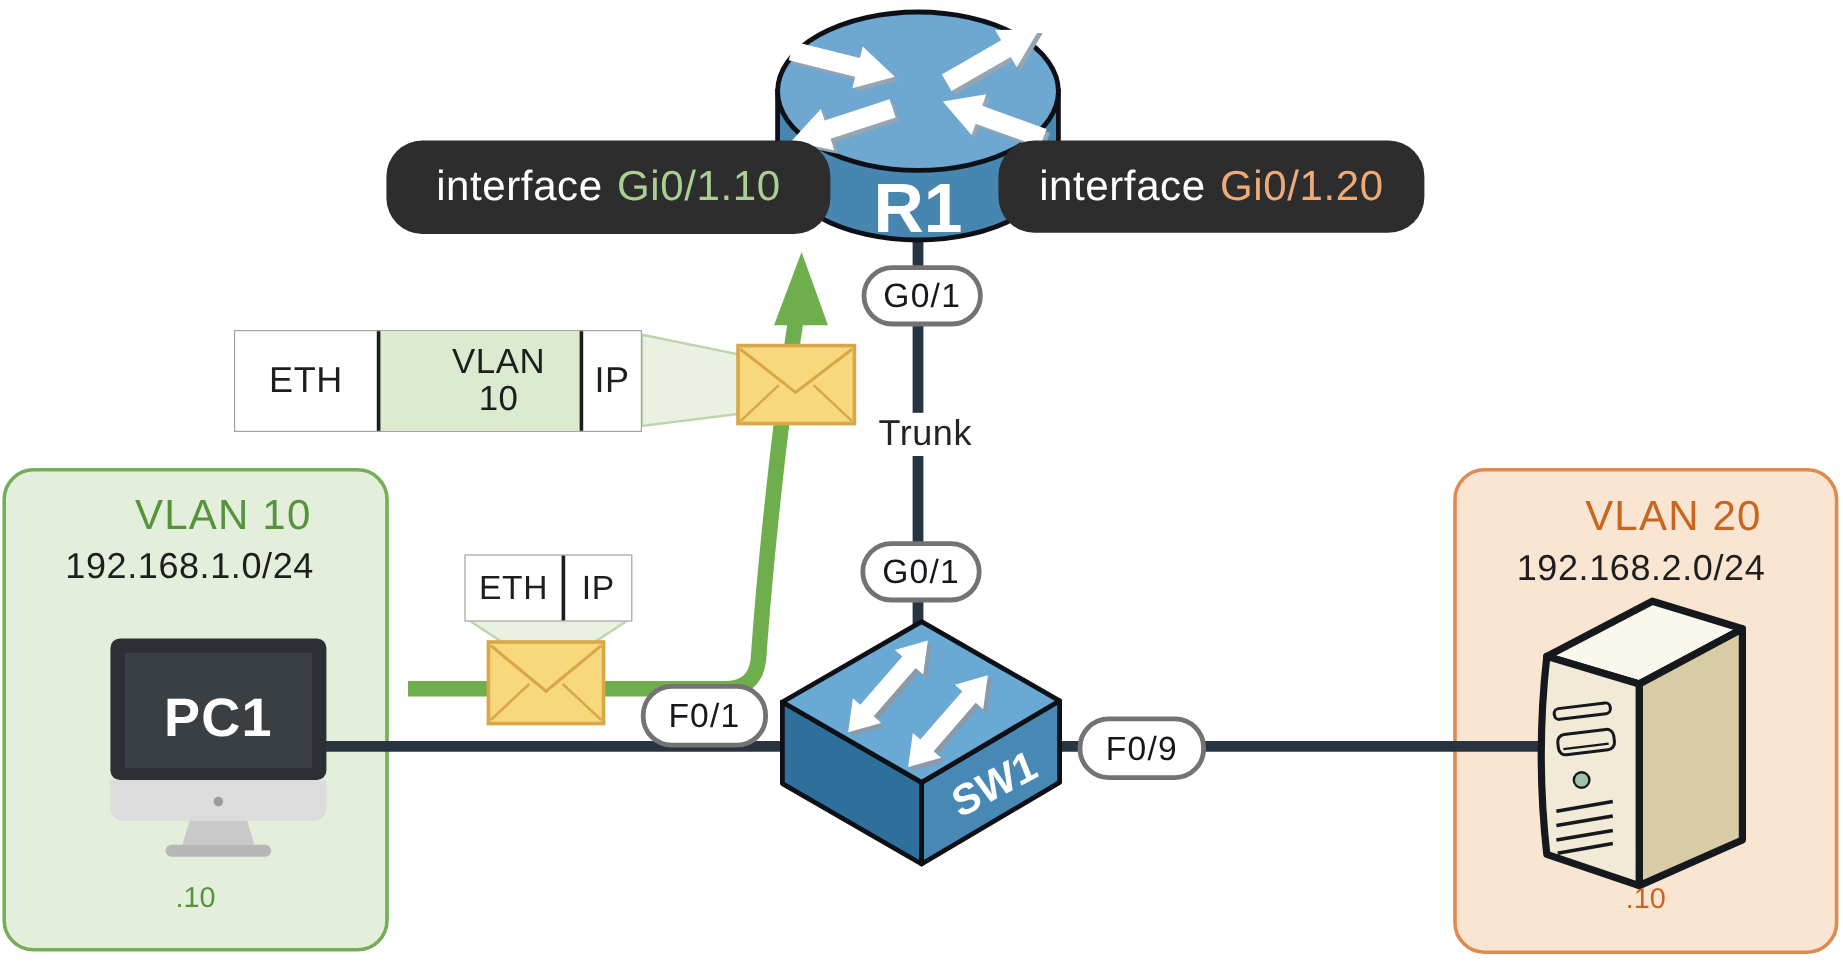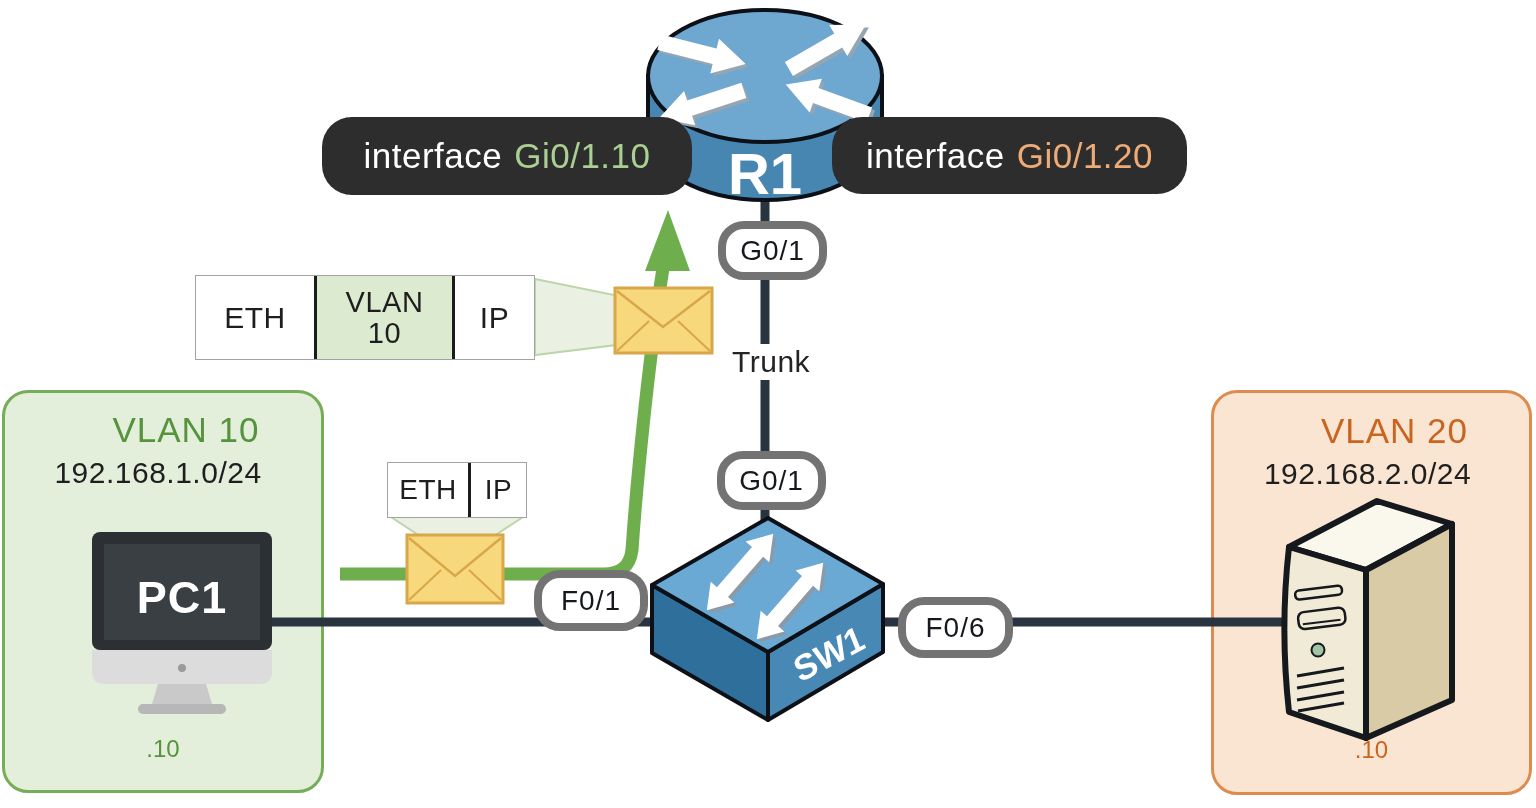--- a/index.html
+++ b/index.html
@@ -28,21 +28,21 @@
   .pill-dark{
     background:var(--pill-dark);border-radius:30px;color:#fff;
     display:flex;align-items:center;justify-content:center;
     font-size:35px;letter-spacing:.5px;white-space:nowrap;
   }
   .pill-dark .code{margin-left:12px;}
   .code-green{color:var(--green-code);}
   .code-orange{color:var(--orange-code);}
   
   .port-pill{
-    background:#fff;border:8px solid #737373;border-radius:26px;
+    background:#fff;border:4px solid #737373;border-radius:26px;
     display:flex;align-items:center;justify-content:center;
     font-size:28px;color:#15181c;letter-spacing:1px;white-space:nowrap;
   }
   
   .trunk-label{
     background:#fff;font-size:30px;color:#242424;padding:0 10px;
     display:flex;align-items:center;justify-content:center;letter-spacing:.5px;
   }
   
   .frame{display:flex;border:1px solid #a3a3a3;background:#fff;box-sizing:border-box;}
@@ -155,27 +155,27 @@
     <span class="code code-orange">Gi0/1.20</span>
   </div>
 
   <div class="abs lbl dev-name" style="left:715px;top:140px;width:100px;font-size:58px;">R1</div>
   <div class="abs lbl dev-name" style="left:770px;top:634px;width:118px;font-size:35px;transform:rotate(-28deg) skewX(-6deg);">SW1</div>
   <div class="abs lbl dev-name" style="left:104px;top:572px;width:156px;font-size:45px;letter-spacing:1px;">PC1</div>
 
   <div class="abs lbl port-pill" style="left:718px;top:221px;width:93px;height:43px;">G0/1</div>
   <div class="abs lbl port-pill" style="left:717px;top:451px;width:93px;height:43px;">G0/1</div>
   <div class="abs lbl port-pill" style="left:534px;top:570px;width:98px;height:45px;">F0/1</div>
-  <div class="abs lbl port-pill" style="left:898px;top:597px;width:99px;height:45px;">F0/6</div>
+  <div class="abs lbl port-pill" style="left:898px;top:597px;width:99px;height:45px;">F0/9</div>
 
   <div class="abs lbl trunk-label" style="left:722px;top:344px;height:36px;">Trunk</div>
 
   <div class="abs lbl frame" style="left:195px;top:275px;width:340px;height:85px;">
     <div class="cell" style="width:118px;">ETH</div>
-    <div class="cell vcell" style="width:135px;">
+    <div class="cell vcell" style="width:135px;padding-left:31px;">
       <span>VLAN</span>
       <span>10</span>
     </div>
     <div class="cell" style="flex:1;">IP</div>
   </div>
 
   <div class="abs lbl frame" style="left:387px;top:462px;width:140px;height:56px;">
     <div class="cell" style="width:80px;font-size:28px;">ETH</div>
     <div class="cell" style="flex:1;font-size:28px;">IP</div>
   </div>

